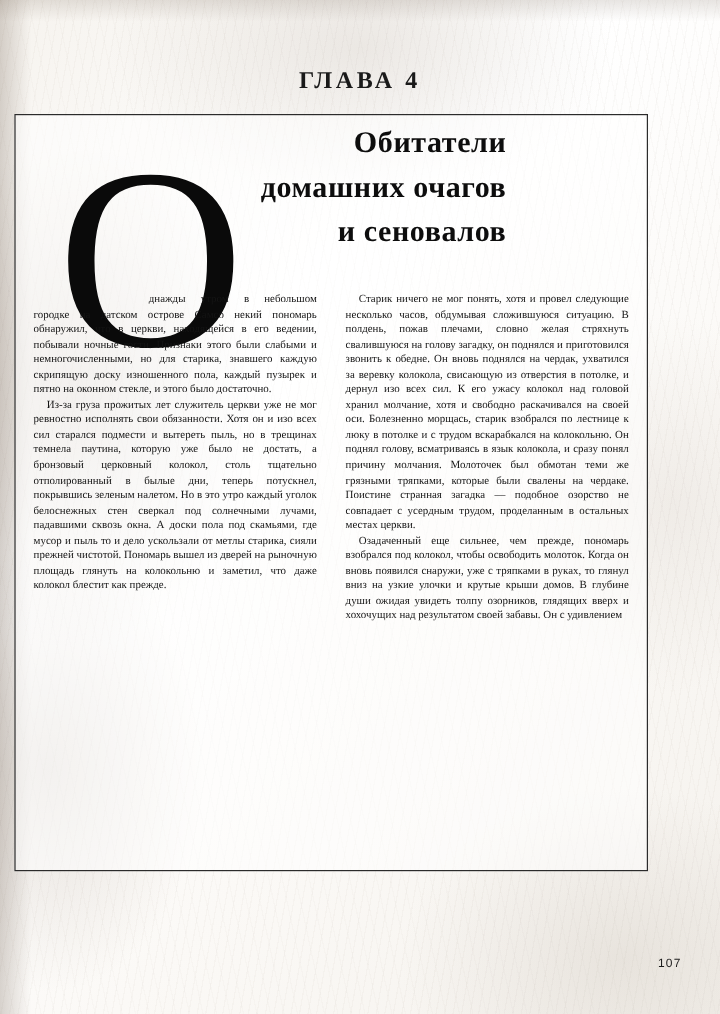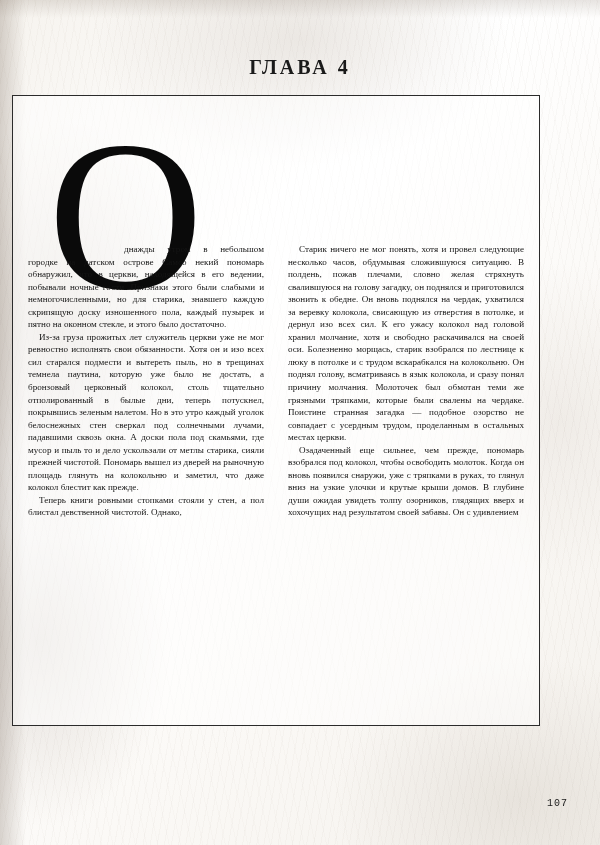--- a/index.html
+++ b/index.html
@@ -119,21 +119,21 @@
   }
   .lead-spacer {
     float: left;
     width: 96px;
     height: 11px;
   }
   .page-number {
     position: absolute;
     right: 32px;
     bottom: 36px;
-    font-family: Liberation Mono, monospace;
+    font-family: Liberation Sans, sans-serif;
     font-size: 10px;
     color: #1a1a1a;
     letter-spacing: 1px;
   }
   .edge-shadow {
     position: absolute;
     left: 0;
     top: 0;
     width: 26px;
     height: 845px;
@@ -156,28 +156,32 @@
 <div class="page">
   <div class="paper-texture"></div>
   <div class="texture-streaks"></div>
   <div class="edge-shadow"></div>
   <div class="edge-shadow-top"></div>
 
   <div class="chapter-heading">ГЛАВА 4</div>
 
   <div class="content-frame"></div>
 
+  <div class="title-block">
+    <div class="title-line">Обитатели</div>
+    <div class="title-line">домашних очагов</div>
+    <div class="title-line">и сеновалов</div>
+  </div>
 
   <div class="dropcap">О</div>
 
   <div class="columns">
     <div class="col col-left">
       <p class="first-para"><span class="lead-spacer"></span><span>днажды утром в небольшом городке на датском острове Самсо некий пономарь обнаружил, что в церкви, находящейся в его ведении, побывали ночные гости. Признаки этого были слабыми и немногочисленными, но для старика, знавшего каждую скрипящую доску изношенного пола, каждый пузырек и пятно на оконном стекле, и этого было достаточно.</span></p>
       <p>Из-за груза прожитых лет служитель церкви уже не мог ревностно исполнять свои обязанности. Хотя он и изо всех сил старался подмести и вытереть пыль, но в трещинах темнела паутина, которую уже было не достать, а бронзовый церковный колокол, столь тщательно отполированный в былые дни, теперь потускнел, покрывшись зеленым налетом. Но в это утро каждый уголок белоснежных стен сверкал под солнечными лучами, падавшими сквозь окна. А доски пола под скамьями, где мусор и пыль то и дело ускользали от метлы старика, сияли прежней чистотой. Пономарь вышел из дверей на рыночную площадь глянуть на колокольню и заметил, что даже колокол блестит как прежде.</p>
-      <p>Теперь книги ровными стопками стояли у стен, а пол блистал девственной чистотой. Однако,</p>
     </div>
     <div class="col col-right">
       <p>Старик ничего не мог понять, хотя и провел следующие несколько часов, обдумывая сложившуюся ситуацию. В полдень, пожав плечами, словно желая стряхнуть свалившуюся на голову загадку, он поднялся и приготовился звонить к обедне. Он вновь поднялся на чердак, ухватился за веревку колокола, свисающую из отверстия в потолке, и дернул изо всех сил. К его ужасу колокол над головой хранил молчание, хотя и свободно раскачивался на своей оси. Болезненно морщась, старик взобрался по лестнице к люку в потолке и с трудом вскарабкался на колокольню. Он поднял голову, всматриваясь в язык колокола, и сразу понял причину молчания. Молоточек был обмотан теми же грязными тряпками, которые были свалены на чердаке. Поистине странная загадка — подобное озорство не совпадает с усердным трудом, проделанным в остальных местах церкви.</p>
       <p>Озадаченный еще сильнее, чем прежде, пономарь взобрался под колокол, чтобы освободить молоток. Когда он вновь появился снаружи, уже с тряпками в руках, то глянул вниз на узкие улочки и крутые крыши домов. В глубине души ожидая увидеть толпу озорников, глядящих вверх и хохочущих над результатом своей забавы. Он с удивлением</p>
     </div>
   </div>
 
   <div class="page-number">107</div>
 </div>
 

